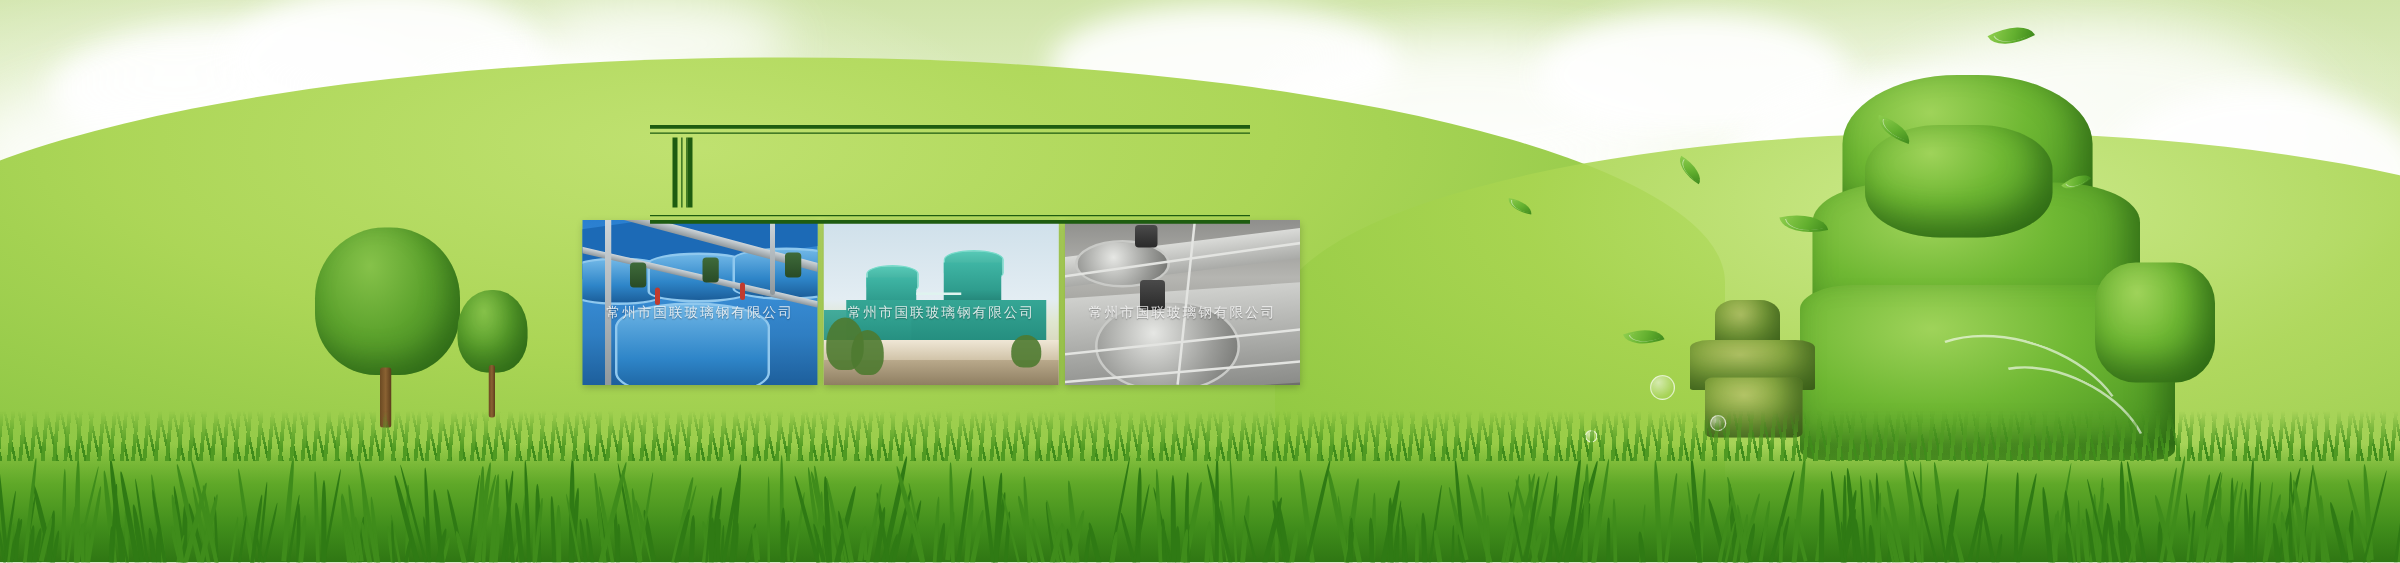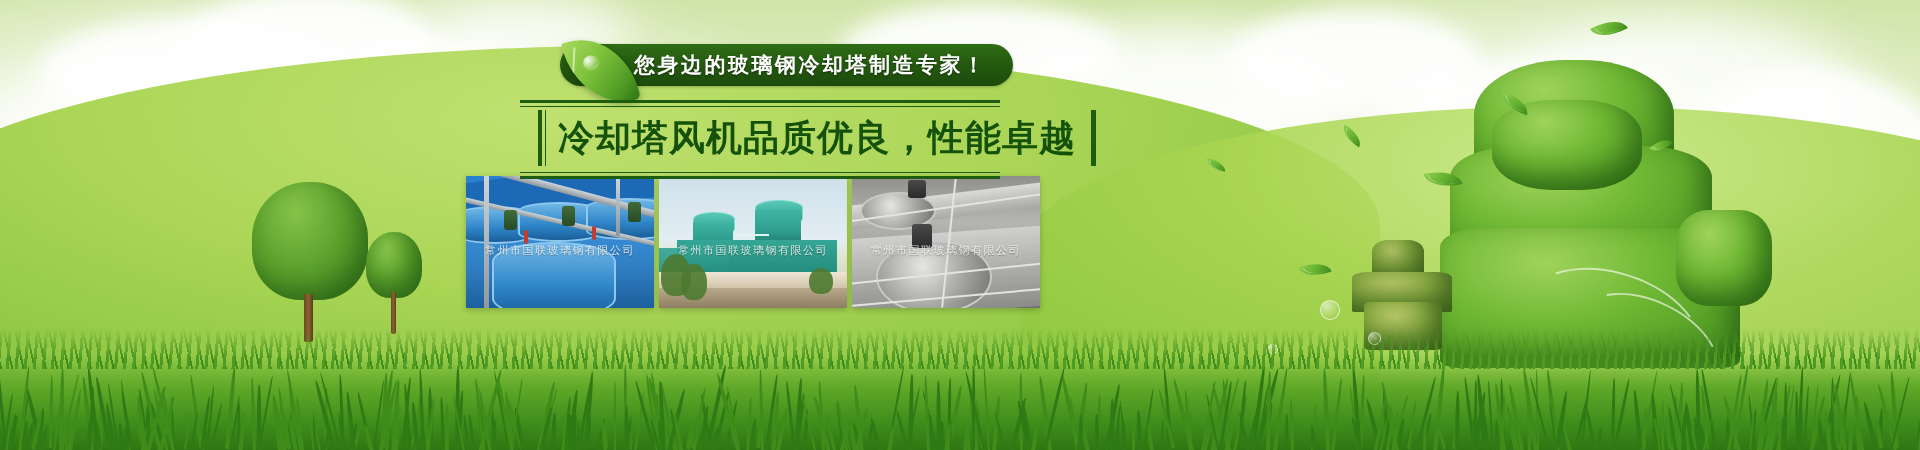--- a/index.html
+++ b/index.html
@@ -167,37 +167,27 @@
   <div class="leaf" style="left:1300px;top:262px;width:30px;height:15px;transform:rotate(-20deg);"></div>
   <div class="leaf" style="left:1206px;top:160px;width:20px;height:10px;transform:rotate(10deg);"></div>
   <div class="leaf" style="left:1650px;top:140px;width:22px;height:11px;transform:rotate(-40deg);"></div>
 
   <div class="bubble" style="left:1320px;top:300px;width:18px;height:18px;"></div>
   <div class="bubble" style="left:1368px;top:332px;width:11px;height:11px;"></div>
   <div class="bubble" style="left:1268px;top:344px;width:8px;height:8px;"></div>
   <div class="swoosh" style="left:1520px;top:272px;width:180px;height:110px;transform:rotate(18deg);"></div>
   <div class="swoosh" style="left:1570px;top:300px;width:150px;height:90px;transform:rotate(26deg);"></div>
 
-  <div id="tagline-badge">
-    <div class="pill">
-      <span class="pill-text">您身边的玻璃钢冷却塔制造专家！</span>
-    </div>
-    <div class="leaf-badge">
-      <div class="vein"></div>
-      <div class="drop"></div>
-    </div>
-  </div>
 
   <div id="headline-block">
     <div class="hl-rule"></div>
     <div class="hl-rule thin"></div>
     <div class="hl-body">
       <div class="hl-vbar"></div>
       <div class="hl-vbar thin"></div>
-      <span class="hl-text">冷却塔风机品质优良，性能卓越</span>
       <div class="hl-vbar thin"></div>
       <div class="hl-vbar"></div>
     </div>
     <div class="hl-rule thin"></div>
     <div class="hl-rule" style="margin-top:3px;"></div>
   </div>
 
   <div id="photo-strip">
 
     <div class="photo p1">

